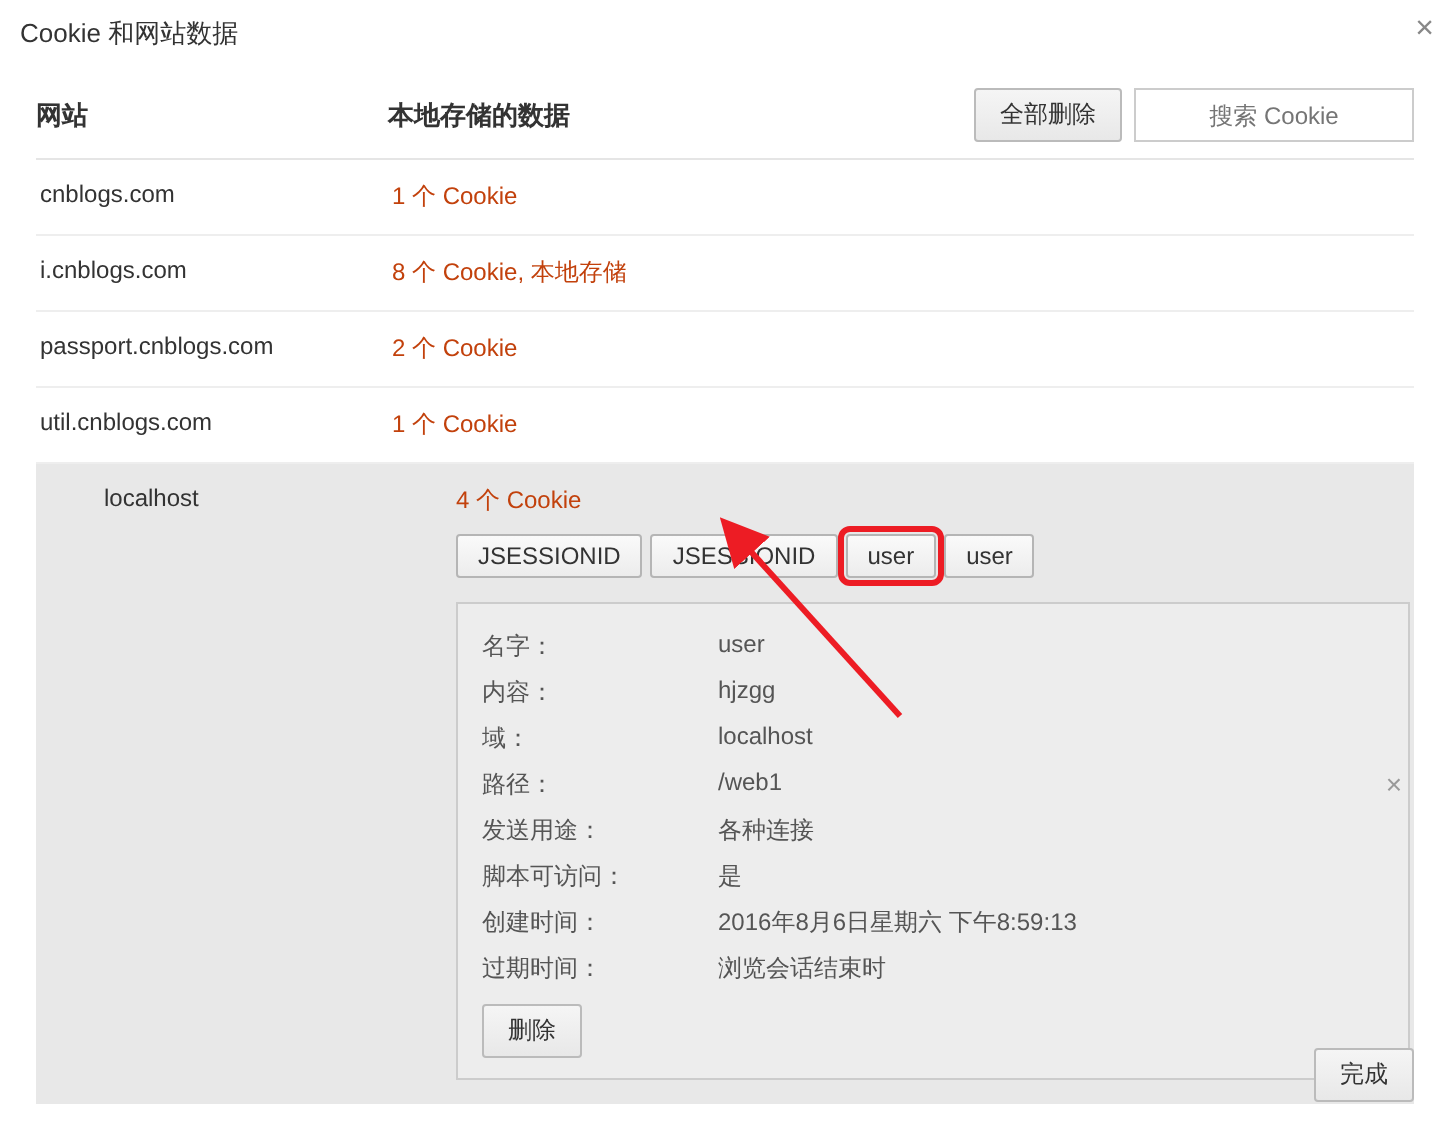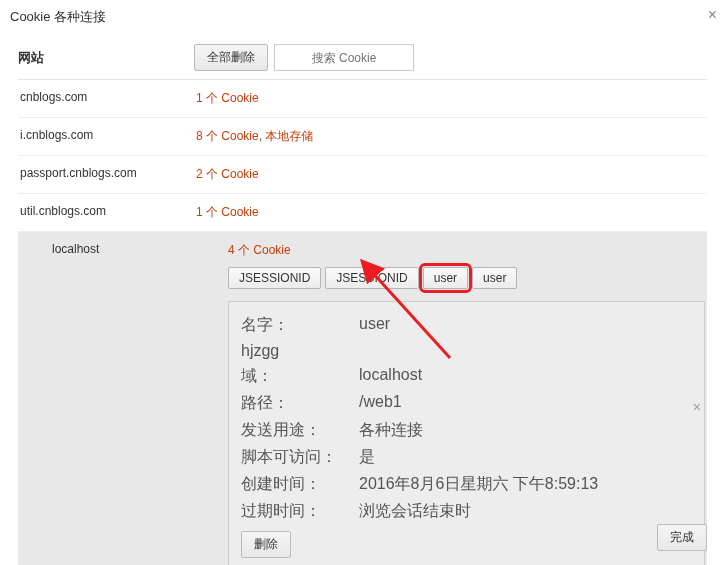--- a/index.html
+++ b/index.html
@@ -16,38 +16,39 @@
     .table-body { }
     .row { display: flex; border-bottom: 1px solid #eee; padding: 10px 2px; align-items: flex-start; }
     .row.selected { background: #e8e8e8; border-bottom: none; padding-bottom: 0; flex-wrap: wrap; }
     .cell-site { width: 176px; color: #333; }
     .cell-data { flex: 1; color: #c2410c; }
     .selected-wrapper { width: 100%; padding: 8px 0 12px 176px; position: relative; }
     .cookie-chips { display: flex; gap: 4px; margin-bottom: 12px; position: relative; }
     .chip { background: linear-gradient(#fafafa, #ececec); border: 1px solid #b5b5b5; border-radius: 2px; padding: 3px 10px; font-size: 12px; cursor: pointer; }
     .chip.highlighted { outline: 3px solid #ed1c24; outline-offset: 1px; }
     .detail-panel { border: 1px solid #ccc; background: #ededed; padding: 10px 12px; position: relative; }
-    .detail-row { display: flex; padding: 3px 0; font-size: 16px; color: #555; }
+    .detail-row { display: flex; padding: 3px 0; font-size: 12px; color: #555; }
     .detail-label { width: 118px; }
     .detail-value { flex: 1; }
     .detail-delete-btn { margin-top: 6px; }
     .row-close { position: absolute; right: 6px; top: 50%; transform: translateY(-50%); font-size: 14px; color: #999; cursor: pointer; }
     .expanded-area { position: relative; padding-left: 34px; }
     .footer { position: absolute; bottom: 14px; right: 18px; }
     .arrow-svg { position: absolute; pointer-events: none; left: 300px; top: 258px; }
   </style>
 </head>
 <body>
 
-<div class="dialog-title">Cookie 各种连接</div>
+<div class="dialog-title">Cookie 和网站数据</div>
 <div class="close-x">×</div>
 
 <div class="content">
   <div class="header-row">
     <div class="col-site">网站</div>
+    <div class="col-data">本地存储的数据</div>
     <div class="header-actions">
       <button class="btn">全部删除</button>
       <input class="search-input" placeholder="搜索 Cookie" style="">
     </div>
   </div>
 
   <div class="table-body">
     <div class="row">
       <div class="cell-site">cnblogs.com</div>
       <div class="cell-data">1 个 Cookie</div>
@@ -76,20 +77,21 @@
           <span class="chip highlighted">user</span>
           <span class="chip">user</span>
         </div>
 
         <div class="detail-panel">
           <div class="detail-row">
               <div class="detail-label">名字：</div>
               <div class="detail-value">user</div>
             </div>
           <div class="detail-row">
+              <div class="detail-label">内容：</div>
               <div class="detail-value">hjzgg</div>
             </div>
           <div class="detail-row">
               <div class="detail-label">域：</div>
               <div class="detail-value">localhost</div>
             </div>
           <div class="detail-row">
               <div class="detail-label">路径：</div>
               <div class="detail-value">/web1</div>
             </div>

